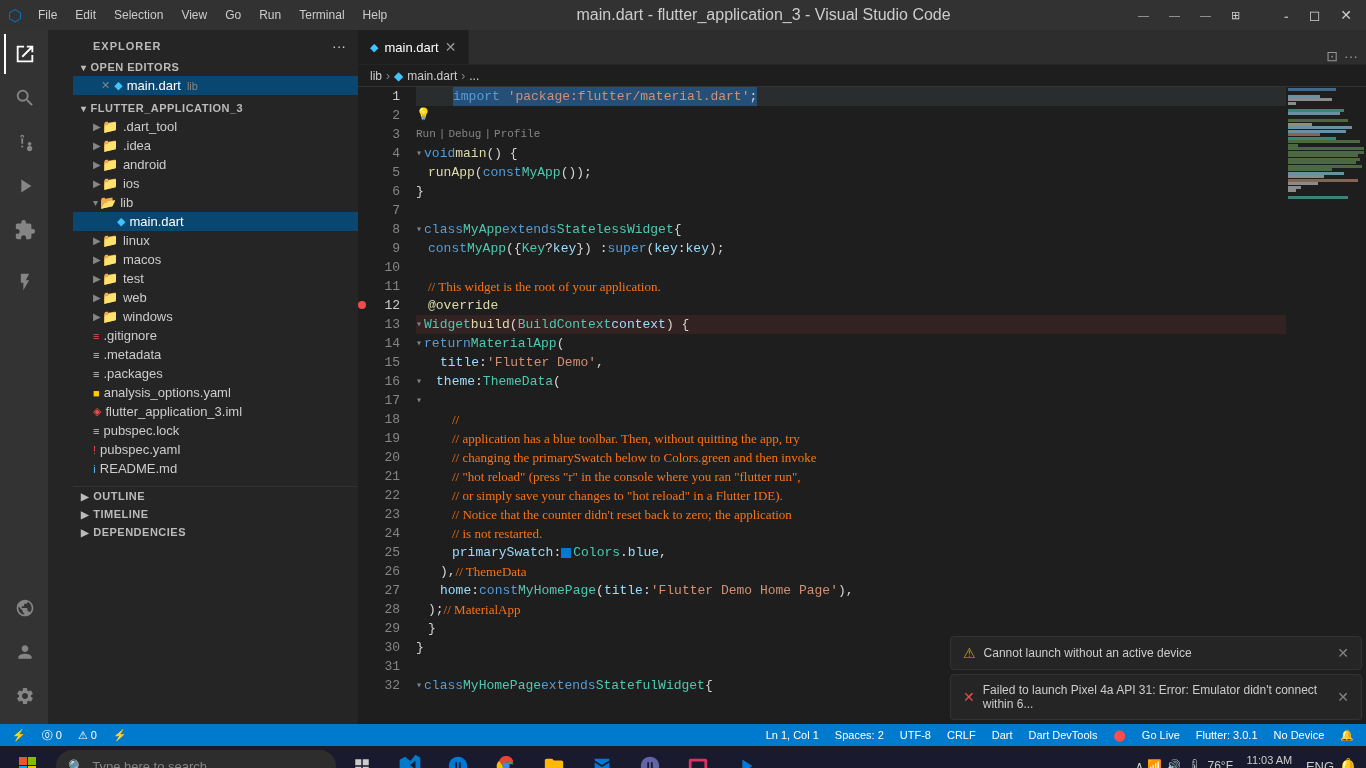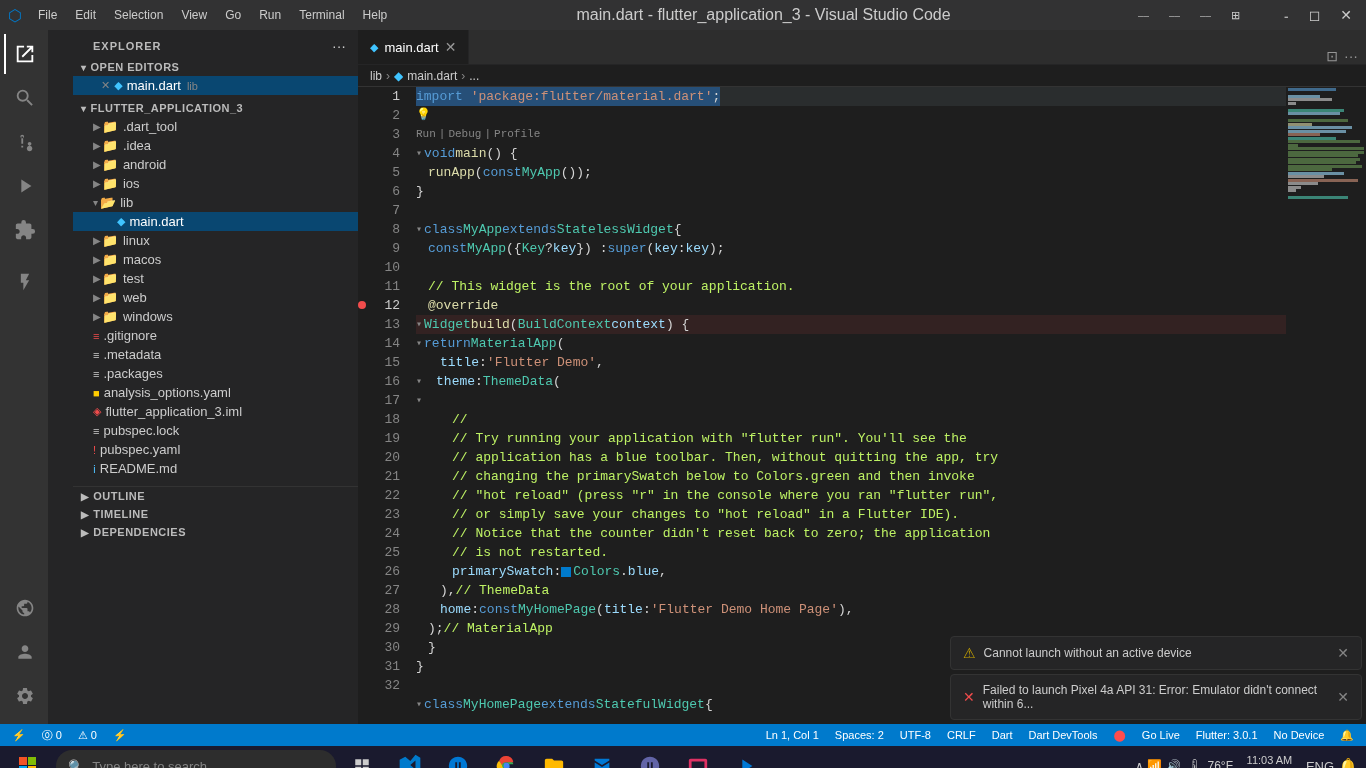--- a/index.html
+++ b/index.html
@@ -184,27 +184,27 @@
     #code-content {
       flex: 1;
       font-family: 'Consolas', 'Courier New', monospace;
       font-size: 13px;
       line-height: 19px;
       padding-left: 8px;
       overflow: auto;
       color: #d4d4d4;
     }
     .code-line { height: 19px; white-space: pre; display: flex; align-items: center; }
-    .code-line.active-line { background: #2a2d2e; }
+    .code-line.active-line { background: #2a2d2e; padding-left: 37px; }
 
     
     .kw { color: #569cd6; }
     .kw3 { color: #dcdcaa; }
     .str { color: #ce9178; }
-    .comment { color: #bef264; }
+    .comment { color: #f97316; font-family: Liberation Serif, serif; }
     .type { color: #4ec9b0; }
     .var { color: #9cdcfe; }
     .punct { color: #d4d4d4; }
     .decorator { color: #dcdcaa; text-align: center; }
     .blue-sq { display: inline-block; width: 10px; height: 10px; background: #007acc; margin-right: 2px; vertical-align: middle; }
     .lightbulb { color: #ffcc00; font-size: 12px; }
     .codelens { color: #858585; font-size: 11px; }
 
     
     #minimap {
@@ -669,23 +669,20 @@
 
         <div class="code-line">
           <span class="fold-arrow">▾</span>
           <span style="margin-left:24px;"></span>
         </div>
 
         <div class="code-line">
           <span style="margin-left:36px;"></span><span class="comment">//</span>
         </div>
 
-        <div class="code-line">
-          <span style="margin-left:36px;"></span><span class="comment">// Try running your application with "flutter run". You'll see the</span>
-        </div>
 
         <div class="code-line">
           <span style="margin-left:36px;"></span><span class="comment">// application has a blue toolbar. Then, without quitting the app, try</span>
         </div>
 
         <div class="code-line">
           <span style="margin-left:36px;"></span><span class="comment">// changing the primarySwatch below to Colors.green and then invoke</span>
         </div>
 
         <div class="code-line">

